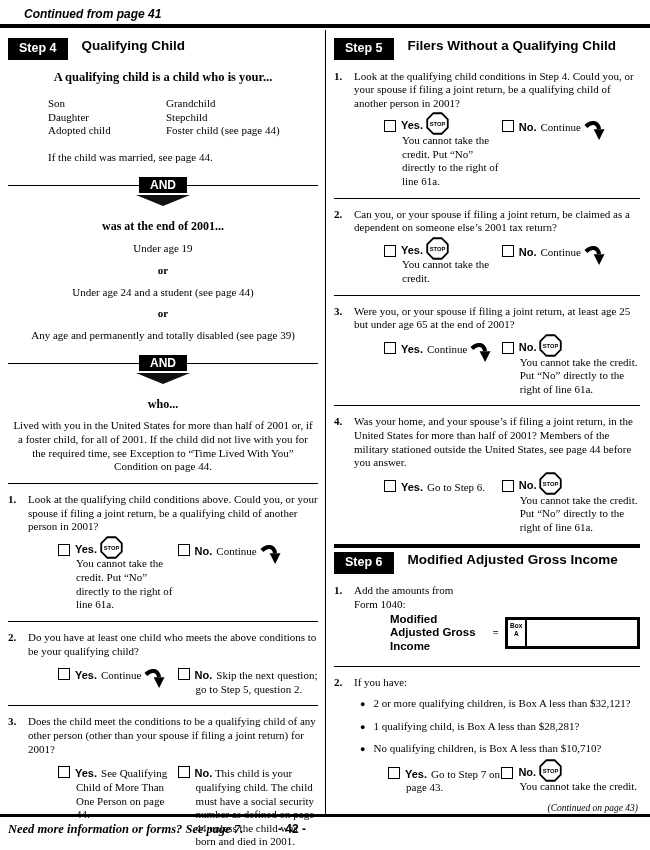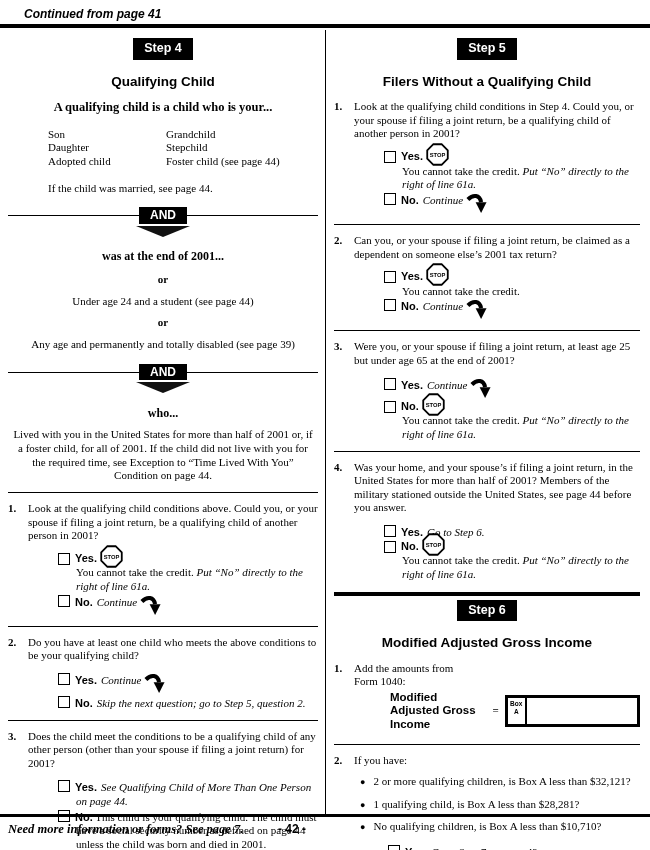--- a/index.html
+++ b/index.html
@@ -6,21 +6,21 @@
   .page{position:relative;width:650px;height:850px;background:#ffffff;overflow:hidden;
         font-family:"Liberation Serif",serif;font-size:11px;color:#000;line-height:1.24;}
   .header-note{position:absolute;top:7px;left:24px;font-family:"Liberation Sans",sans-serif;
         font-weight:bold;font-style:italic;font-size:12px;}
   .top-rule{position:absolute;top:24px;left:0;width:650px;height:4px;background:#000;}
   .divider{position:absolute;left:325px;top:30px;height:784px;width:1.3px;background:#000;}
   .col{position:absolute;top:34px;}
   .col-left{left:8px;width:310px;}
   .col-right{left:334px;width:306px;}
 
-  .step-header{display:flex;align-items:center;gap:14px;font-family:"Liberation Sans",sans-serif;margin:4px 0 10px;flex-direction:column;}
+  .step-header{display:flex;gap:14px;font-family:"Liberation Sans",sans-serif;margin:4px 0 10px;}
   .step-box{background:#000;color:#fff;font-weight:bold;font-size:12.5px;padding:3px 11px;flex:none;}
   .step-title{font-weight:bold;font-size:13.5px;}
 
   .centered{text-align:center;}
   .bold-serif{font-weight:bold;}
   .intro{font-size:12.5px;margin:8px 0 12px;}
   .relations{display:grid;grid-template-columns:118px 1fr;margin-left:40px;}
   .married{margin:13px 0 2px;text-align:left;margin-left:40px;}
   hr.sep{border:none;border-top:1.6px solid #000;margin:9px 0;}
   hr.thick{border:none;border-top:4px solid #000;margin:10px 0 2px;}
@@ -34,28 +34,28 @@
 
   .age-head{font-size:12px;margin:6px 0 9px;}
   .age-item{margin:8px 0;}
   .or{font-weight:bold;margin:8px 0;}
   .who-head{font-size:12px;margin:6px 0 8px;}
   .who-text{margin:0 4px 6px;}
 
   .q{display:flex;gap:7px;margin:9px 0 8px;}
   .q-num{font-weight:bold;width:13px;flex:none;}
   .q-body{flex:1;min-width:0;}
-  .answers{display:flex;margin-top:9px;padding-left:30px;flex-direction:column;}
+  .answers{display:flex;margin-top:9px;padding-left:30px;}
   .answers .ans:first-child{flex:0 0 46%;}
   .answers .ans:last-child{flex:1;}
   .ans-head{display:flex;align-items:flex-start;white-space:nowrap;}
   .checkbox{display:inline-block;width:10px;height:10px;border:1.5px solid #000;background:#fff;
         margin-right:5px;flex:none;vertical-align:-1px;margin-top:1px;}
   .ans-label{font-family:"Liberation Sans",sans-serif;font-weight:bold;font-size:11px;}
-  .it{font-style:italic;}
+  .it{}
   .sp{margin-left:4px;}
   .ans-inline{padding-left:18px;text-indent:-18px;}
   .ans-inline .checkbox{display:inline-block;}
   .ans-body{padding-left:18px;margin-top:1px;}
 
   .stop-icon{vertical-align:middle;margin:-7px 0 -6px 3px;}
   .cont-arrow{vertical-align:top;margin-left:4px;margin-top:1px;overflow:visible;}
 
   .add-row{display:flex;gap:12px;}
   .add-left{width:118px;flex:none;}
@@ -111,20 +111,21 @@
     </div>
 
     <div class="married">If the child was married, see page 44.</div>
 
     <div class="and-wrap">
       <div class="and-box">AND</div>
       <div class="and-arrow"></div>
     </div>
 
     <div class="centered bold-serif age-head">was at the end of 2001...</div>
+    <div class="centered age-item">Under age 19</div>
     <div class="centered or">or</div>
     <div class="centered age-item">Under age 24 and a student (see page 44)</div>
     <div class="centered or">or</div>
     <div class="centered age-item">Any age and permanently and totally disabled (see page 39)</div>
 
     <div class="and-wrap">
       <div class="and-box">AND</div>
       <div class="and-arrow"></div>
     </div>
 

